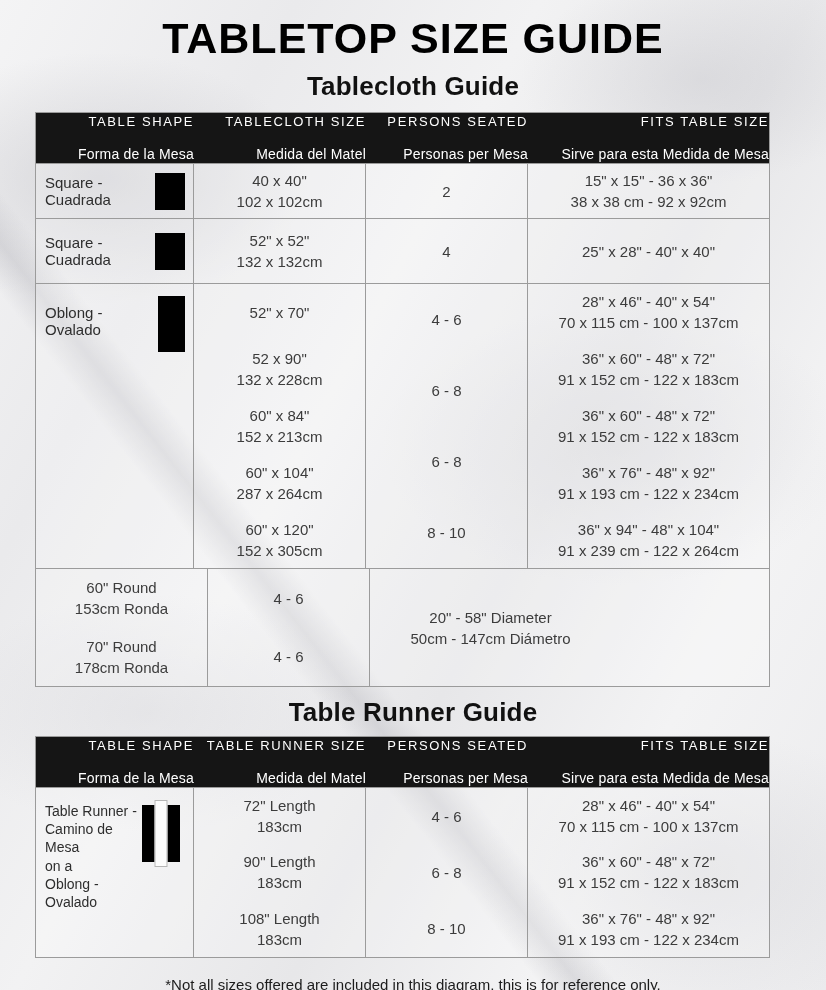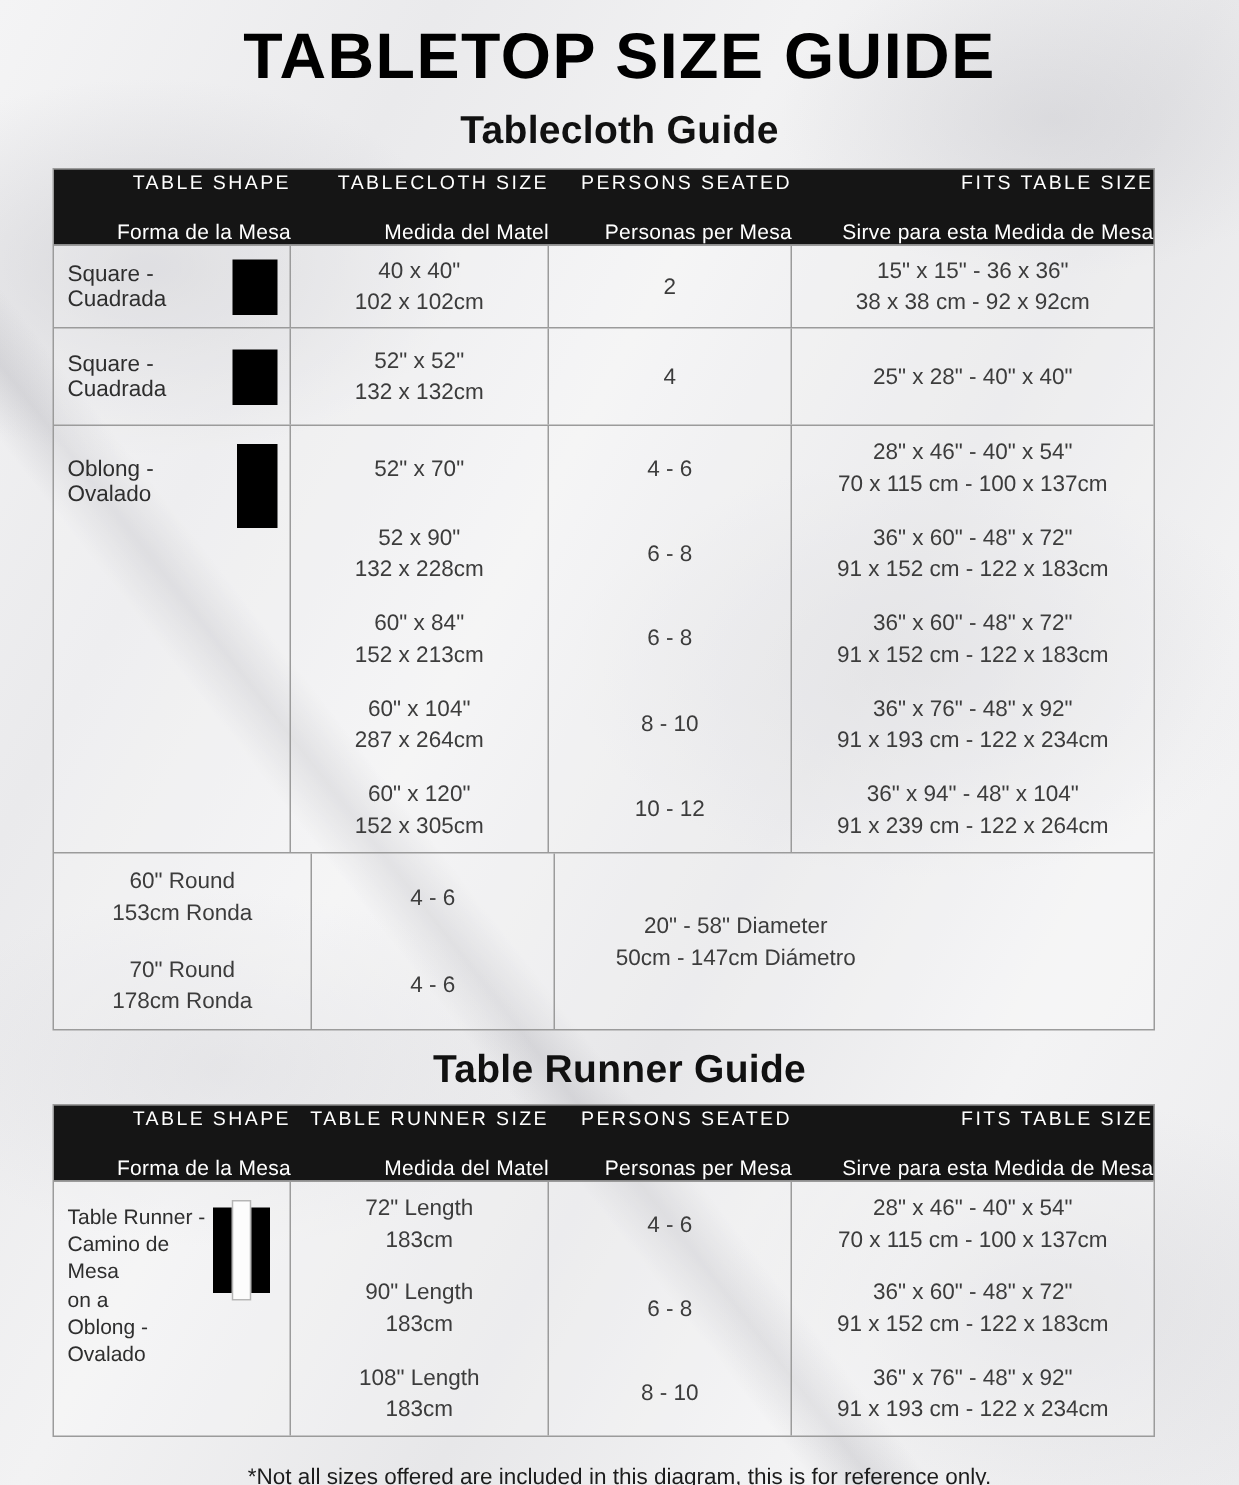--- a/index.html
+++ b/index.html
@@ -173,23 +173,20 @@
         </div>
       <div class="entry">
           <div>6 - 8</div>
         </div>
       <div class="entry">
           <div>6 - 8</div>
         </div>
       <div class="entry">
           <div>8 - 10</div>
         </div>
-      <div class="entry">
-          <div>10 - 12</div>
-        </div>
     </div>
     <div class="c w4">
       <div class="entry">
         <div>28" x 46" - 40" x 54"</div>
         <div>70 x 115 cm - 100 x 137cm</div>
       </div>
       <div class="entry">
         <div>36" x 60" - 48" x 72"</div>
         <div>91 x 152 cm - 122 x 183cm</div>
       </div>

